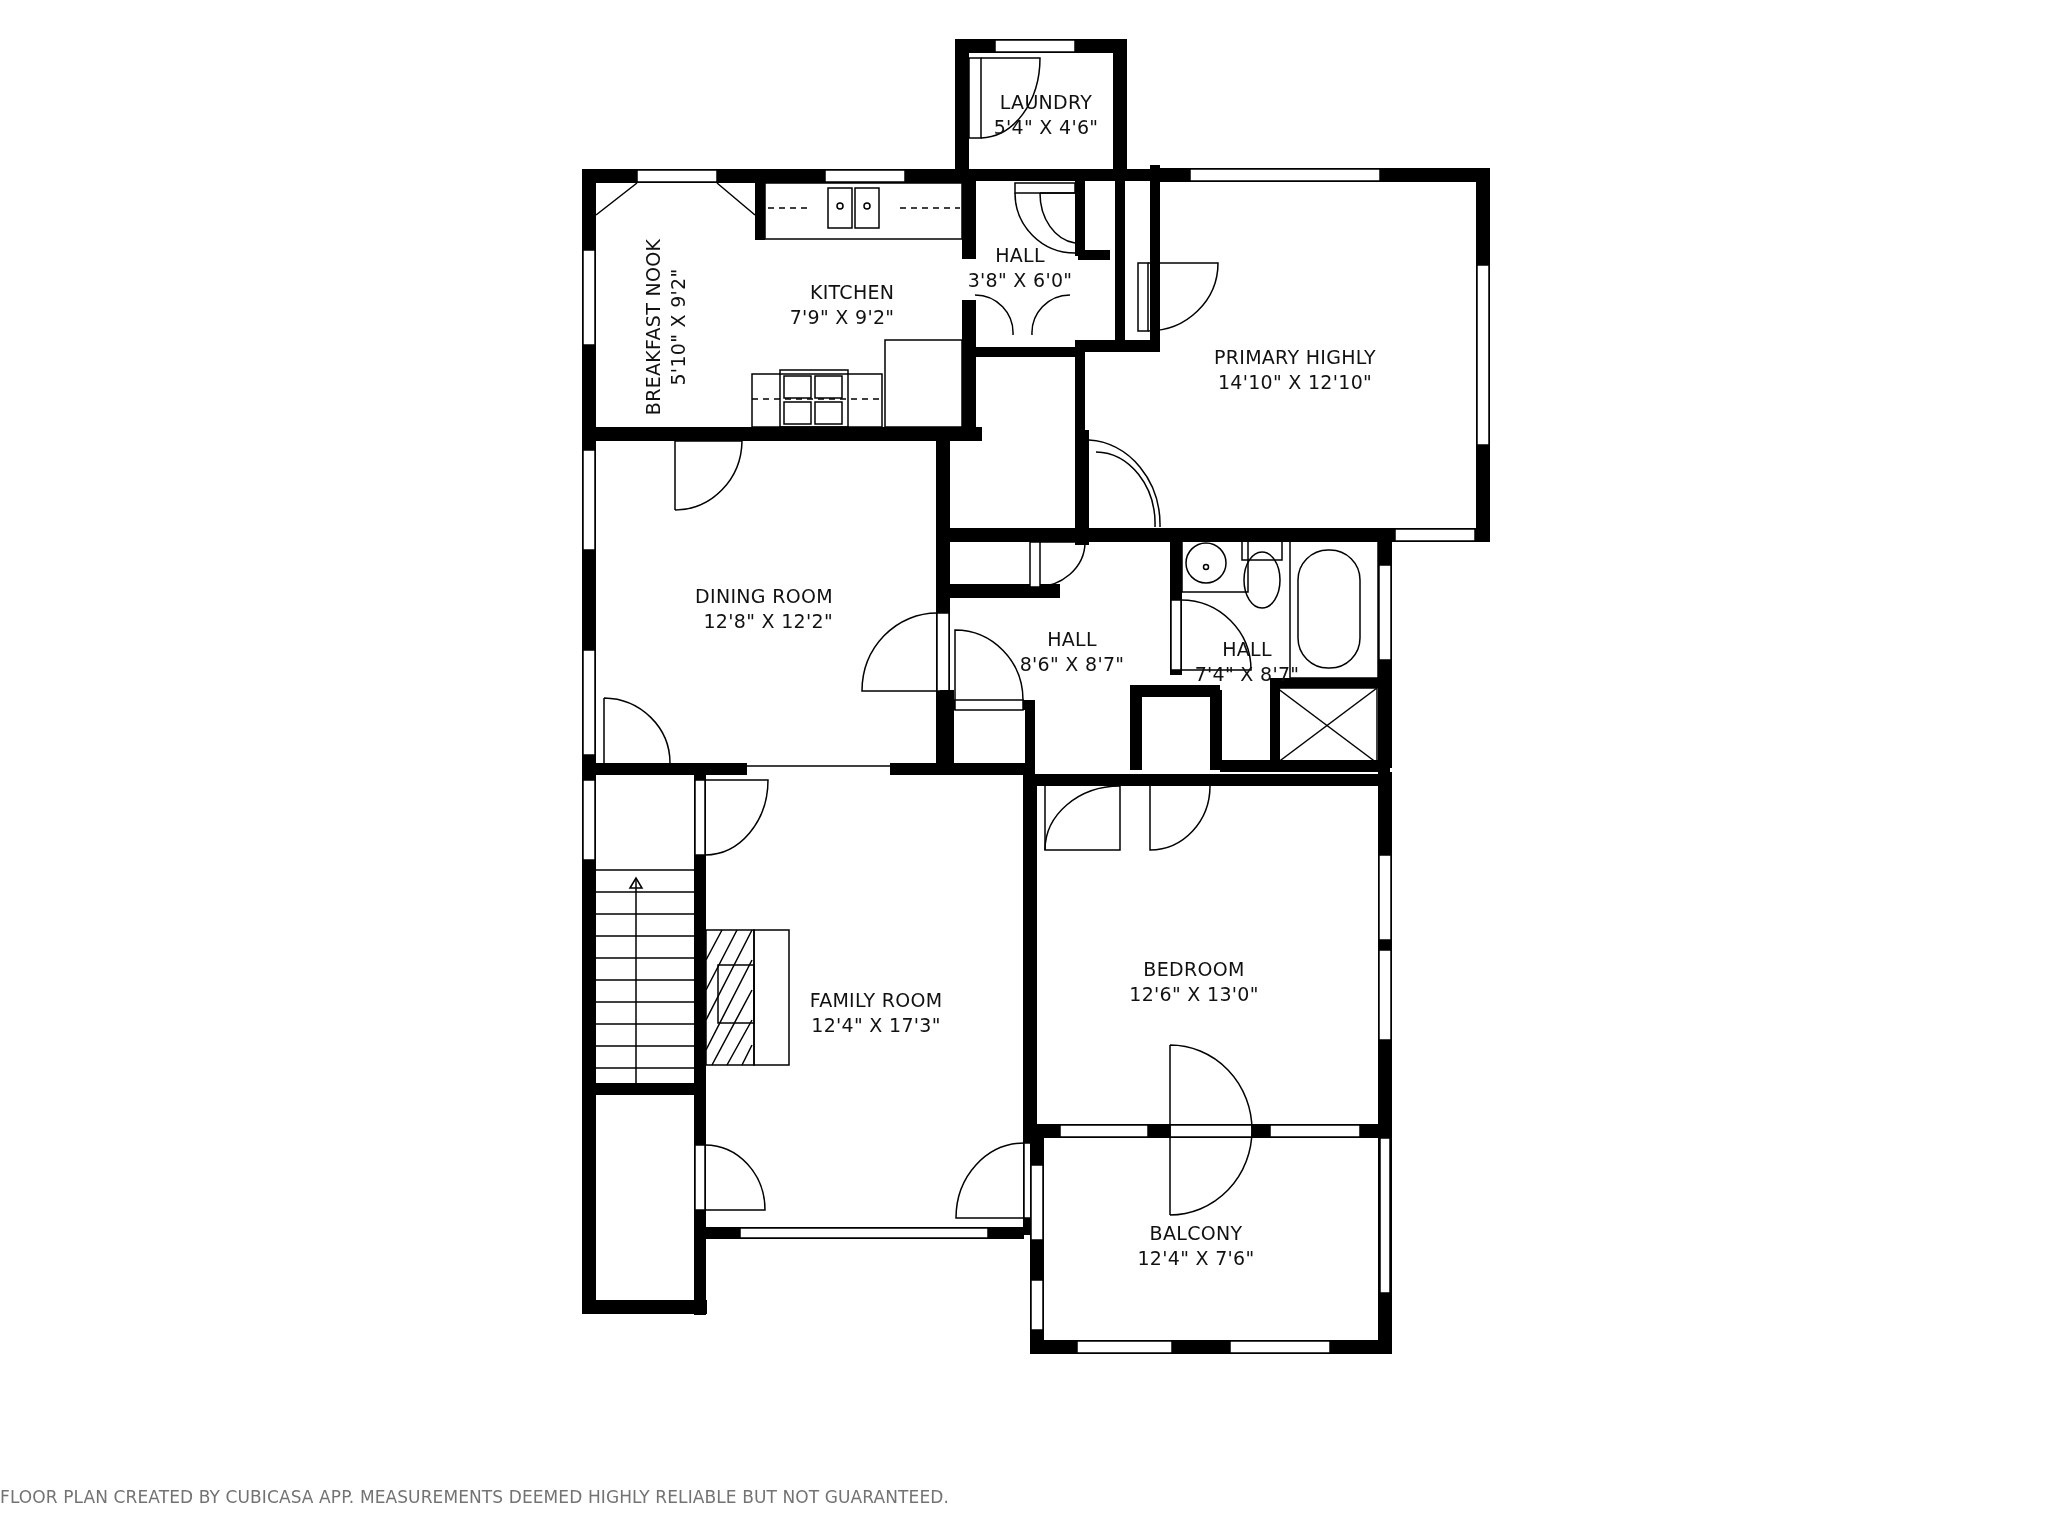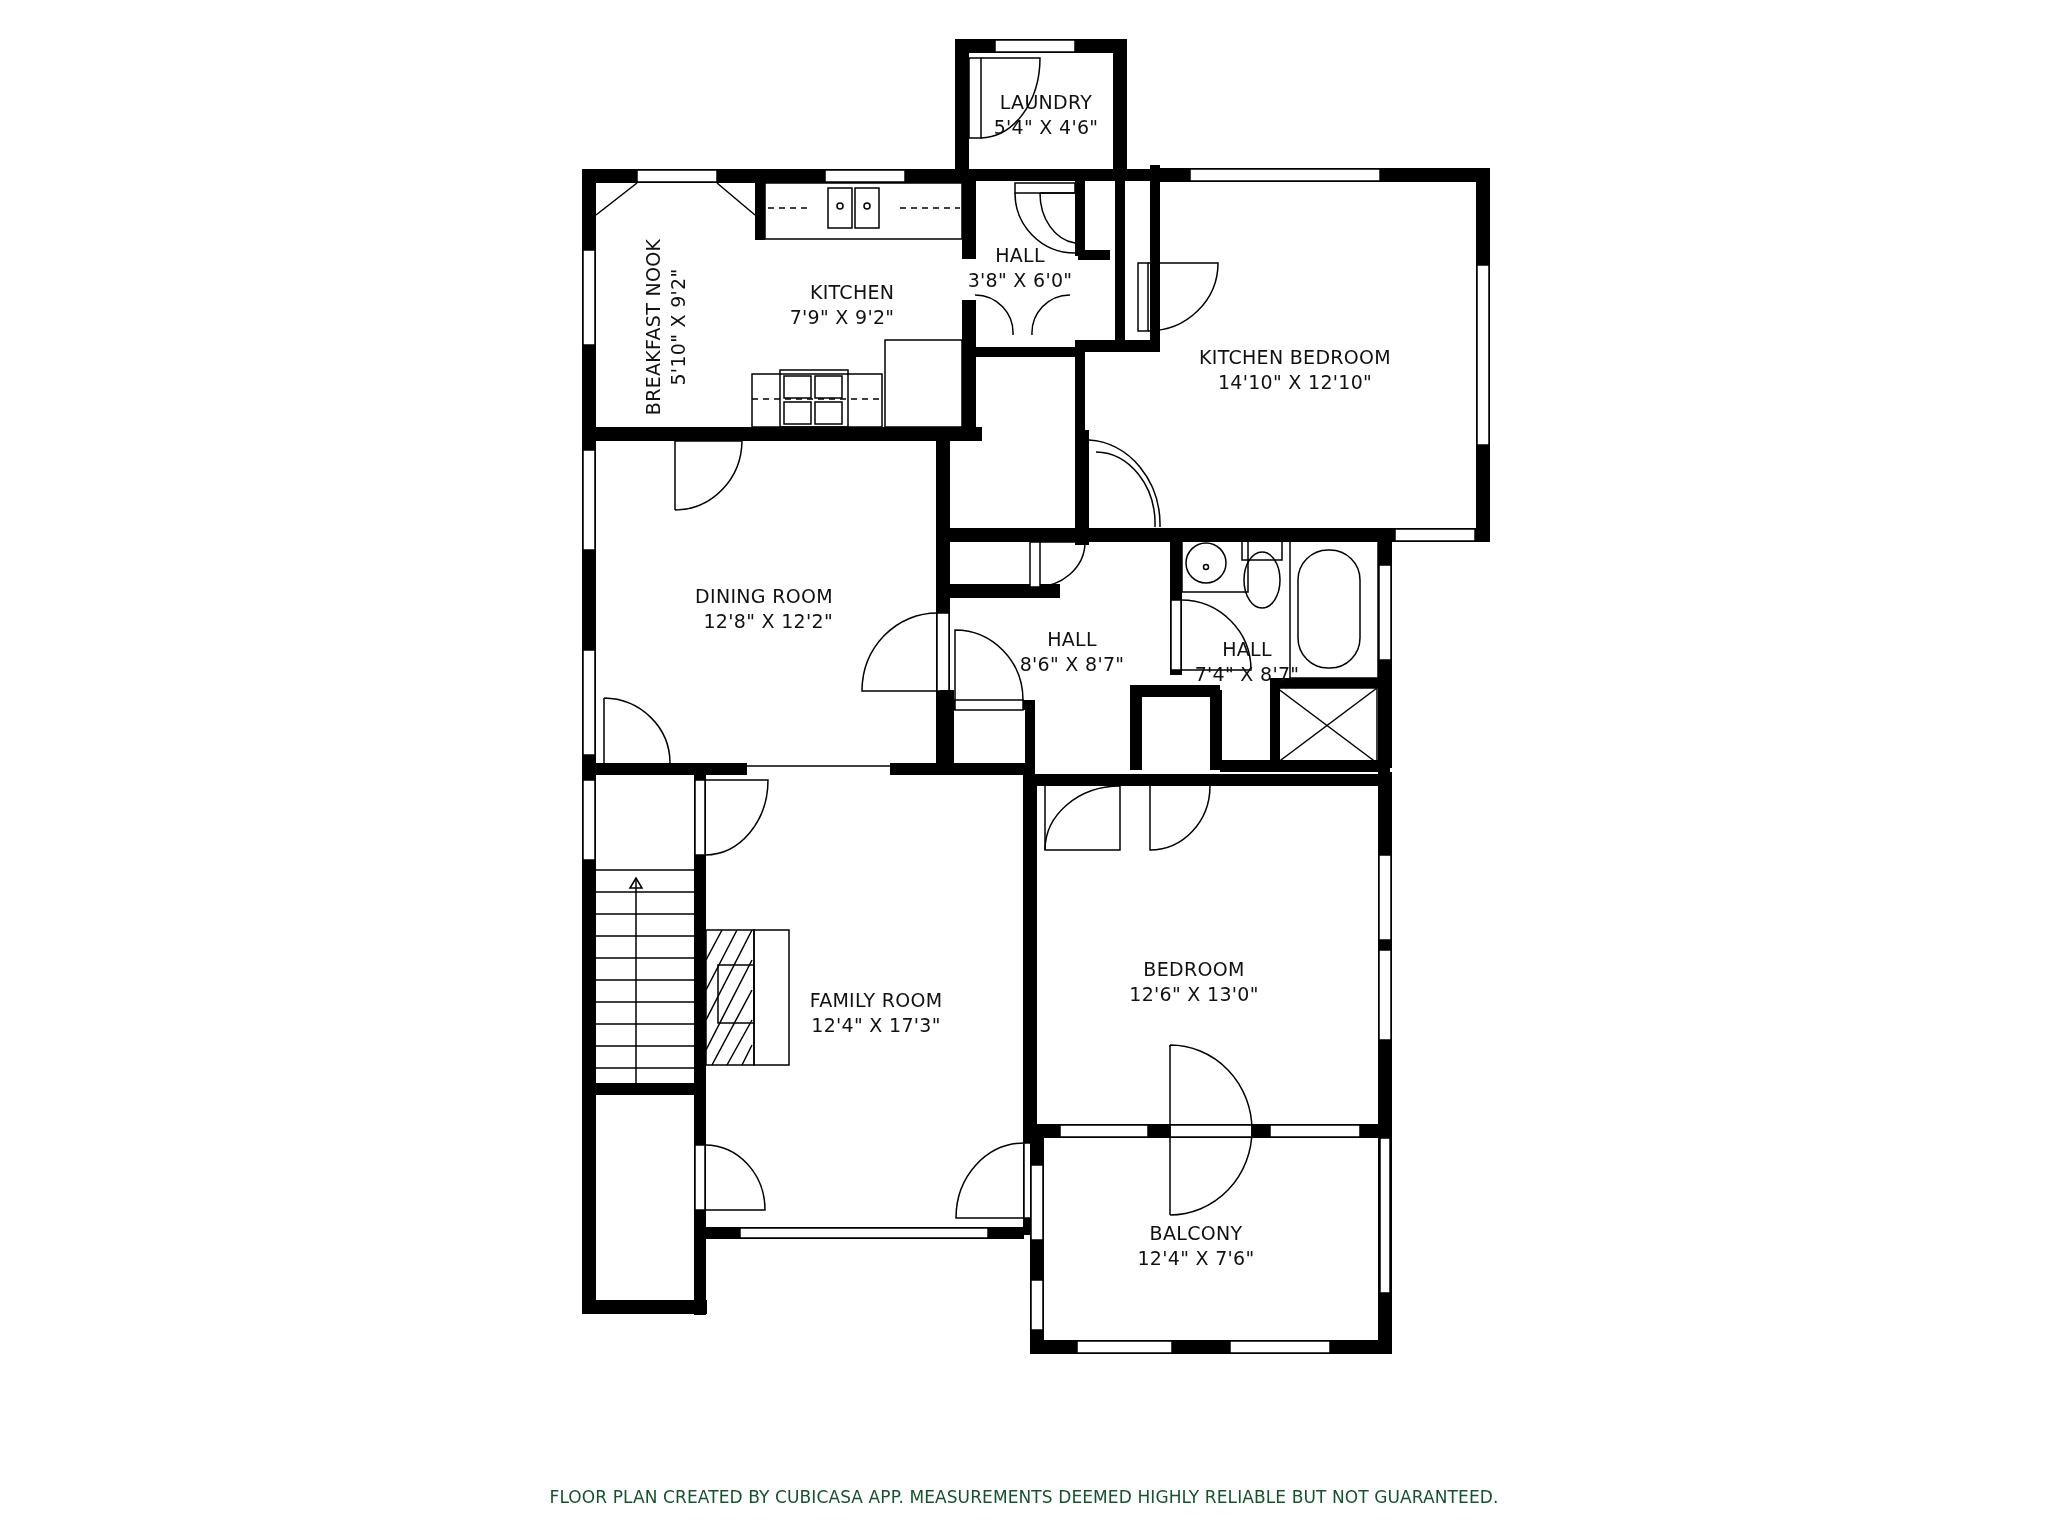--- a/index.html
+++ b/index.html
@@ -5,21 +5,21 @@
   html, body { margin:0; padding:0; background:#ffffff; }
   body { width:2048px; height:1536px; position:relative; overflow:hidden; font-family:"DejaVu Sans", sans-serif; }
   svg#plan { position:absolute; left:0; top:0; width:2048px; height:1536px; }
   .wall { fill:#000; }
   .win { fill:#fff; stroke:#000; stroke-width:1.5; }
   .thin { fill:none; stroke:#000; stroke-width:1.5; }
   .dash { fill:none; stroke:#000; stroke-width:1.3; stroke-dasharray:6 5; }
   .lbl { position:absolute; text-align:center; color:#111; font-size:19px; line-height:25px; letter-spacing:0.3px; white-space:nowrap; transform:translate(-50%,-50%); }
   .lbl span { display:block; }
   .vert { transform:translate(-50%,-50%) rotate(-90deg); }
-  .footer { position:absolute; left:0; width:2048px; top:1487px; text-align:center; font-size:17px; color:#14532d; letter-spacing:0.1px; }
+  .footer { position:absolute; left:0; width:2048px; top:1487px; text-align:left; font-size:17px; color:#737373; letter-spacing:0.1px; }
 </style>
 </head>
 <body>
 
 <svg id="plan" viewBox="0 0 2048 1536" xmlns="http://www.w3.org/2000/svg">
 
   <g>
     <rect class="wall" x="955" y="39" width="170" height="14"></rect>
     <rect class="wall" x="955" y="39" width="14" height="135"></rect>
     <rect class="wall" x="1113" y="39" width="14" height="135"></rect>
@@ -245,21 +245,21 @@
 </div>
 <div class="lbl" style="left:842px; top:305px;text-align:right;">
   <span>KITCHEN</span>
   <span>7'9" X 9'2"</span>
 </div>
 <div class="lbl" style="left:1020px; top:268px;">
   <span>HALL</span>
   <span>3'8" X 6'0"</span>
 </div>
 <div class="lbl" style="left:1295px; top:370px;">
-  <span>KITCHEN BEDROOM</span>
+  <span>PRIMARY HIGHLY</span>
   <span>14'10" X 12'10"</span>
 </div>
 <div class="lbl" style="left:764px; top:609px;text-align:right;">
   <span>DINING ROOM</span>
   <span>12'8" X 12'2"</span>
 </div>
 <div class="lbl" style="left:1072px; top:652px;">
   <span>HALL</span>
   <span>8'6" X 8'7"</span>
 </div>

